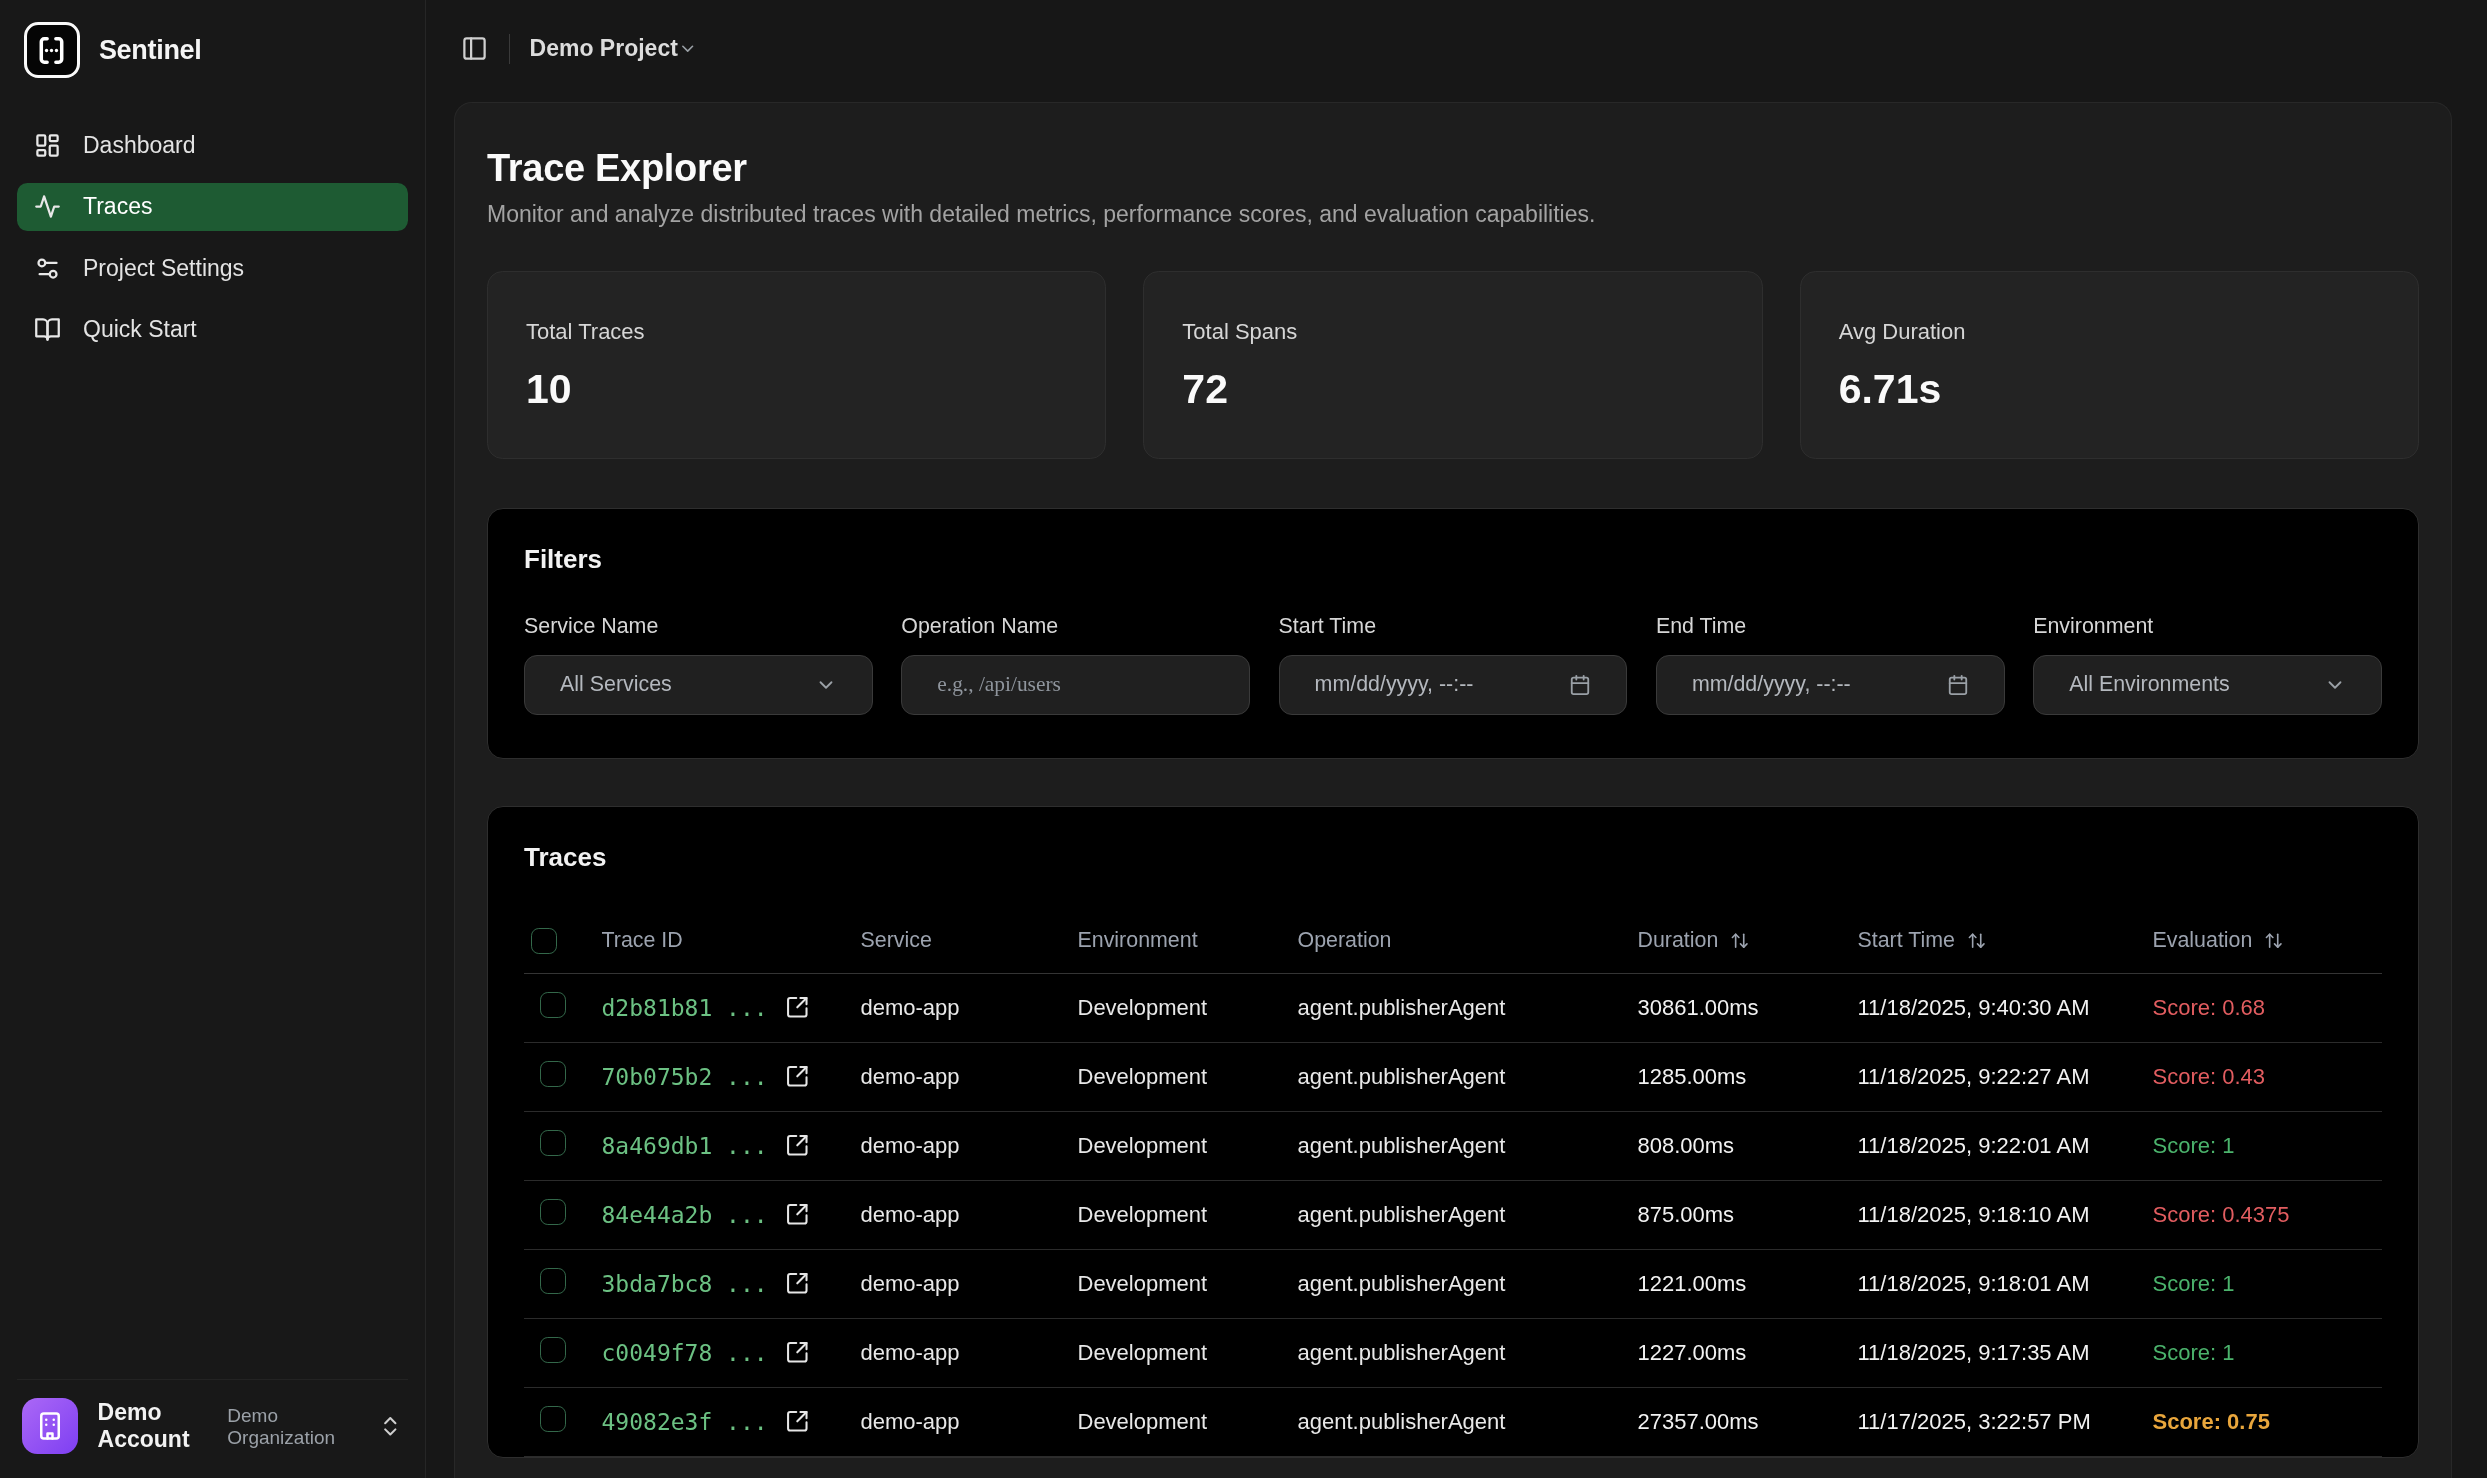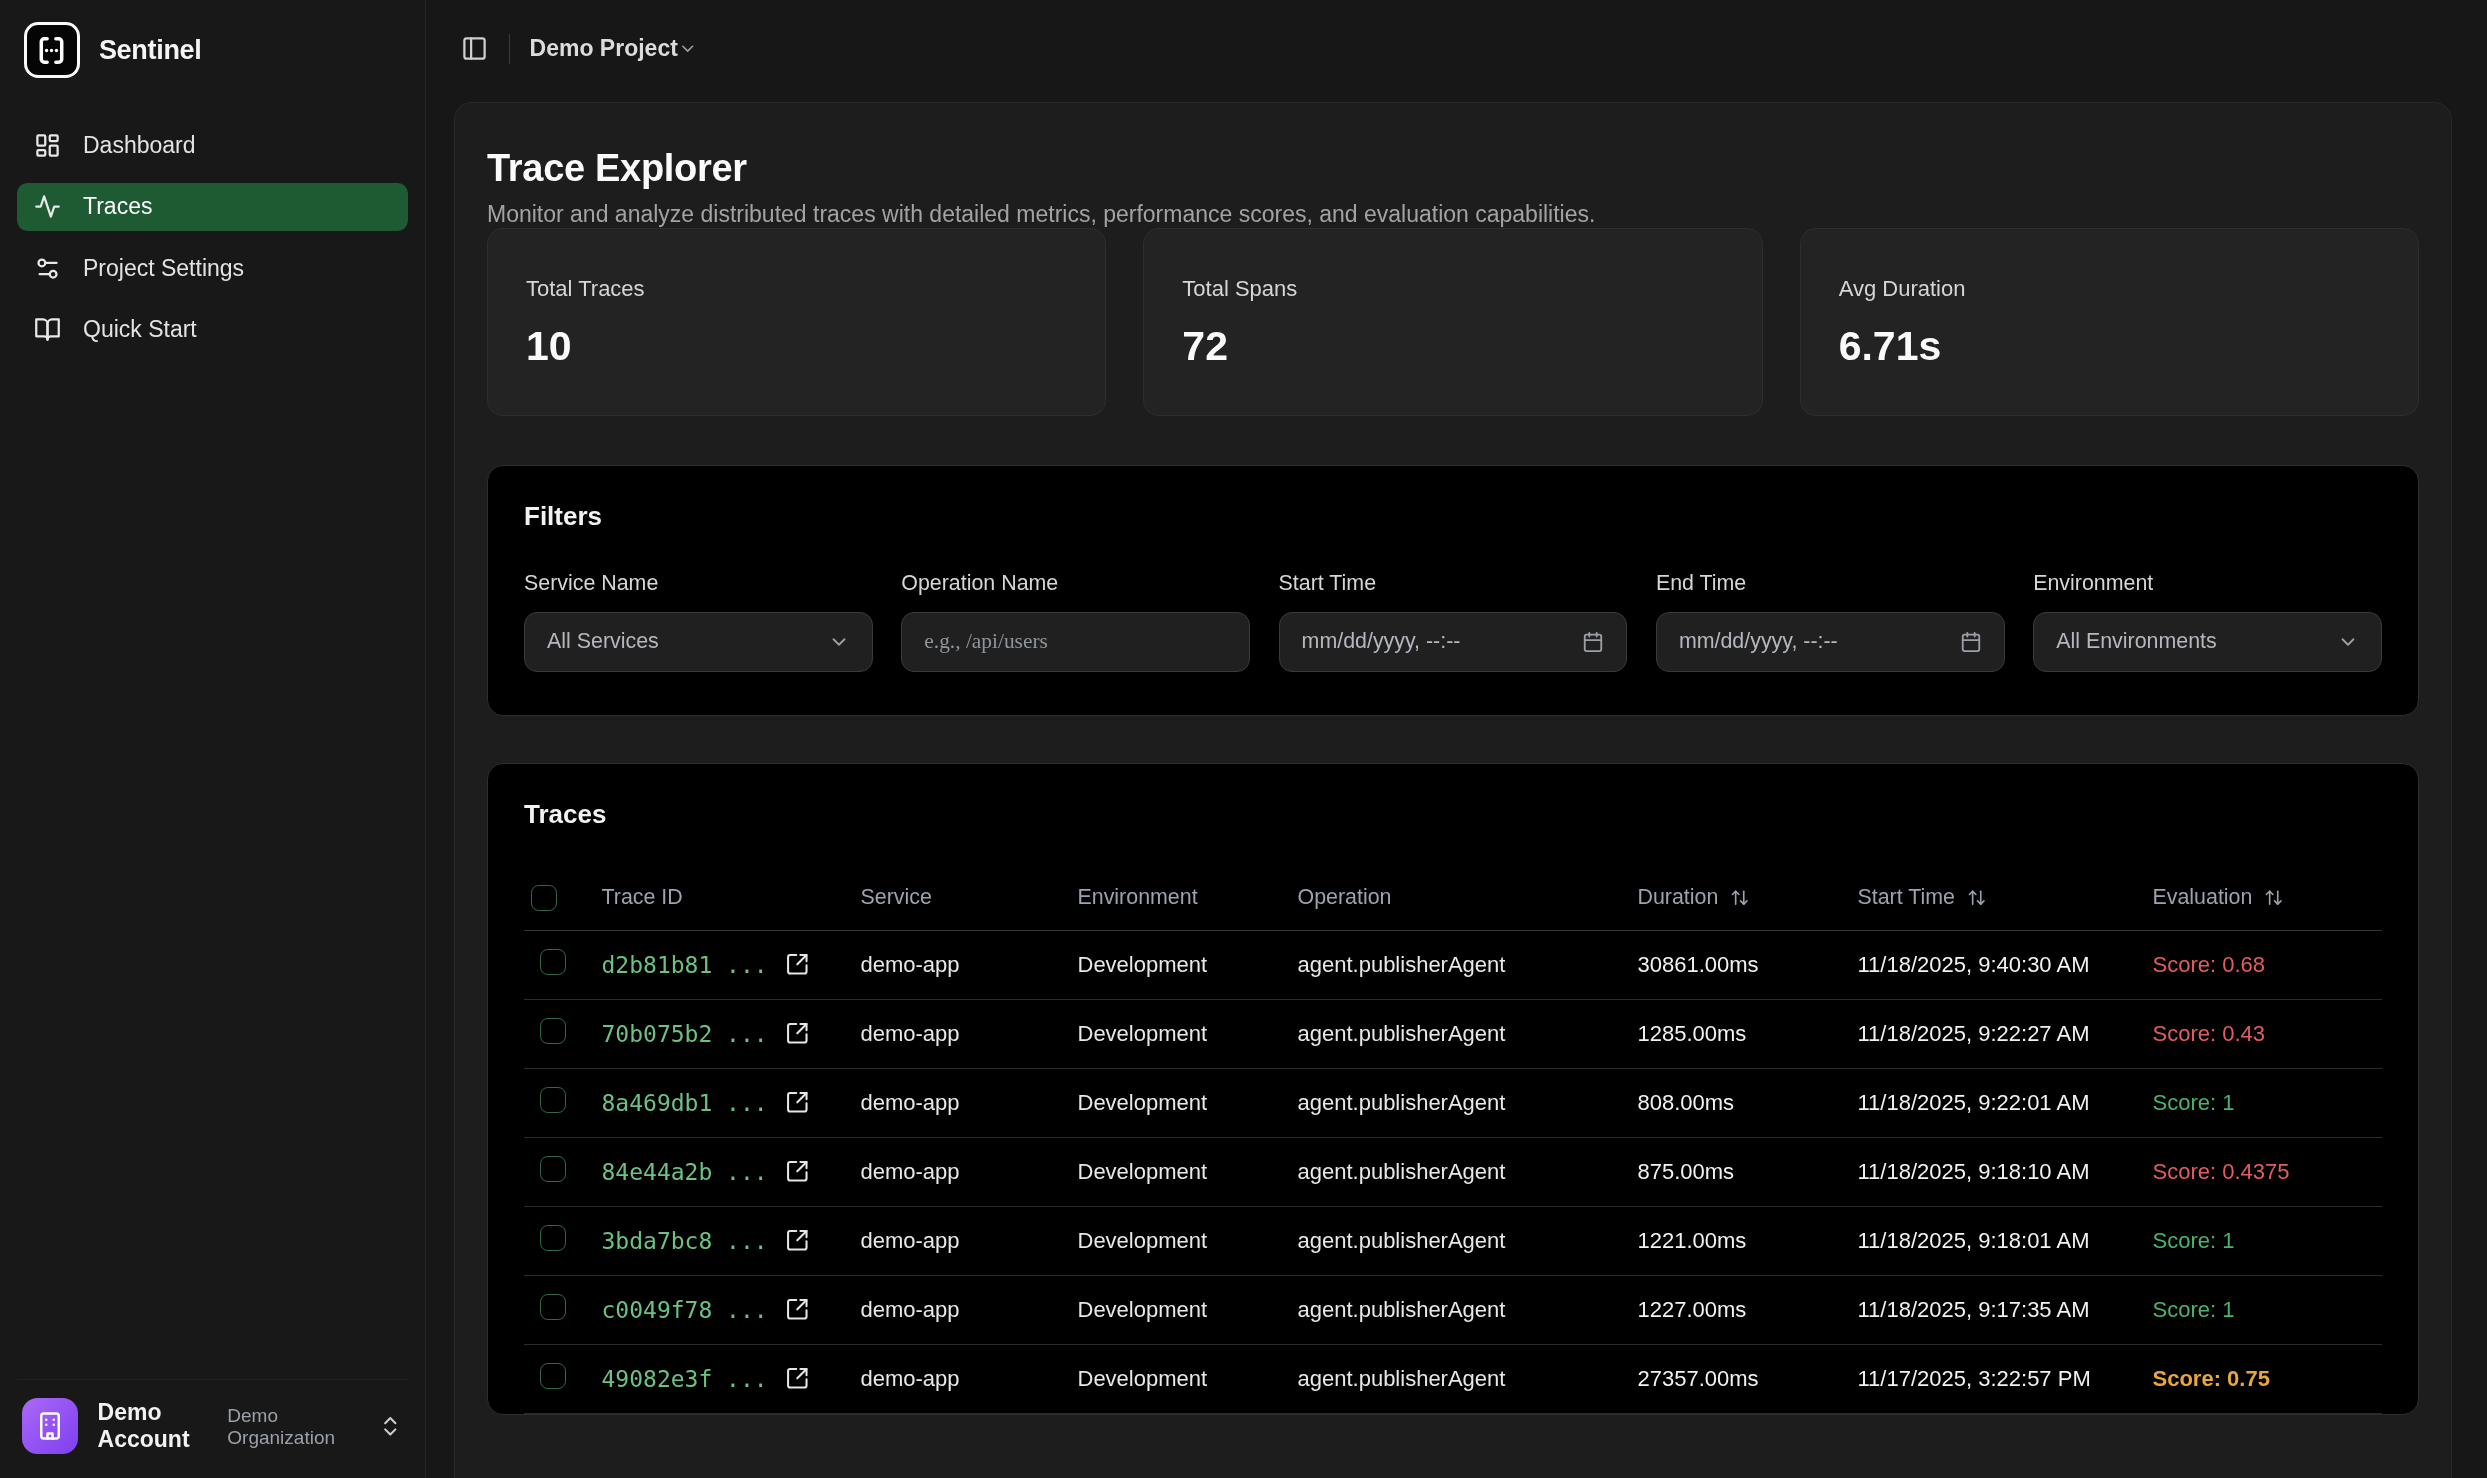--- a/index.html
+++ b/index.html
@@ -86,21 +86,21 @@
     background:#1d1d1d;
     border:1.3px solid #282828; border-bottom:none;
     border-radius:18px 18px 0 0;
     padding:44px 32px 0 32px;
     overflow:hidden;
   }
   .page-title { font-size:38px; font-weight:700; color:#fafafa; letter-spacing:-0.3px; }
   .page-subtitle { font-size:23px; color:#a3a3a3; margin-top:11.7px; }
 
   
-  .stats { display:grid; grid-template-columns:repeat(3,1fr); gap:37px; }
+  .stats { display:grid; grid-template-columns:repeat(3,1fr); gap:37px; margin-top:43px; }
   .stat-card {
     background:#232323; border:1.3px solid #2e2e2e; border-radius:15.5px;
     height:188px; padding:47px 38px;
   }
   .stat-label { font-size:22px; font-weight:500; color:#d6d6d6; }
   .stat-value { font-size:41px; font-weight:700; color:#fafafa; margin-top:21px; }
 
   
   .card {
     background:#000000; border:1.3px solid #2e2e2e; border-radius:16px;
@@ -108,21 +108,21 @@
   }
   .card h2 { font-size:26px; font-weight:700; color:#f2f2f2; }
 
   
   .filters-card { margin-top:49px; padding-bottom:43px; }
   .filter-grid { display:grid; grid-template-columns:repeat(5,1fr); gap:28.5px; margin-top:39px; }
   .filter-label { font-size:21.4px; font-weight:500; color:#d6d6d6; margin-bottom:15.5px; }
   .control {
     height:60px; width:100%; border-radius:13px;
     background:#202020; border:1.3px solid #3a3a3a;
-    display:flex; align-items:center; padding:0 22px;
+    display:flex; align-items:center; padding:0 35px;
     font-size:21.4px; color:#b4b8be; cursor:pointer;
     font-family:inherit;
   }
   .control .value { flex:1; text-align:left; }
   .control svg { width:22px; height:22px; color:#9aa0a6; flex:none; }
   input.control { cursor:text;font-family:Liberation Serif, serif; }
   input.control::placeholder { color:#8f959d; opacity:1; }
 
   
   .traces-card { margin-top:47px; padding-bottom:0; }

